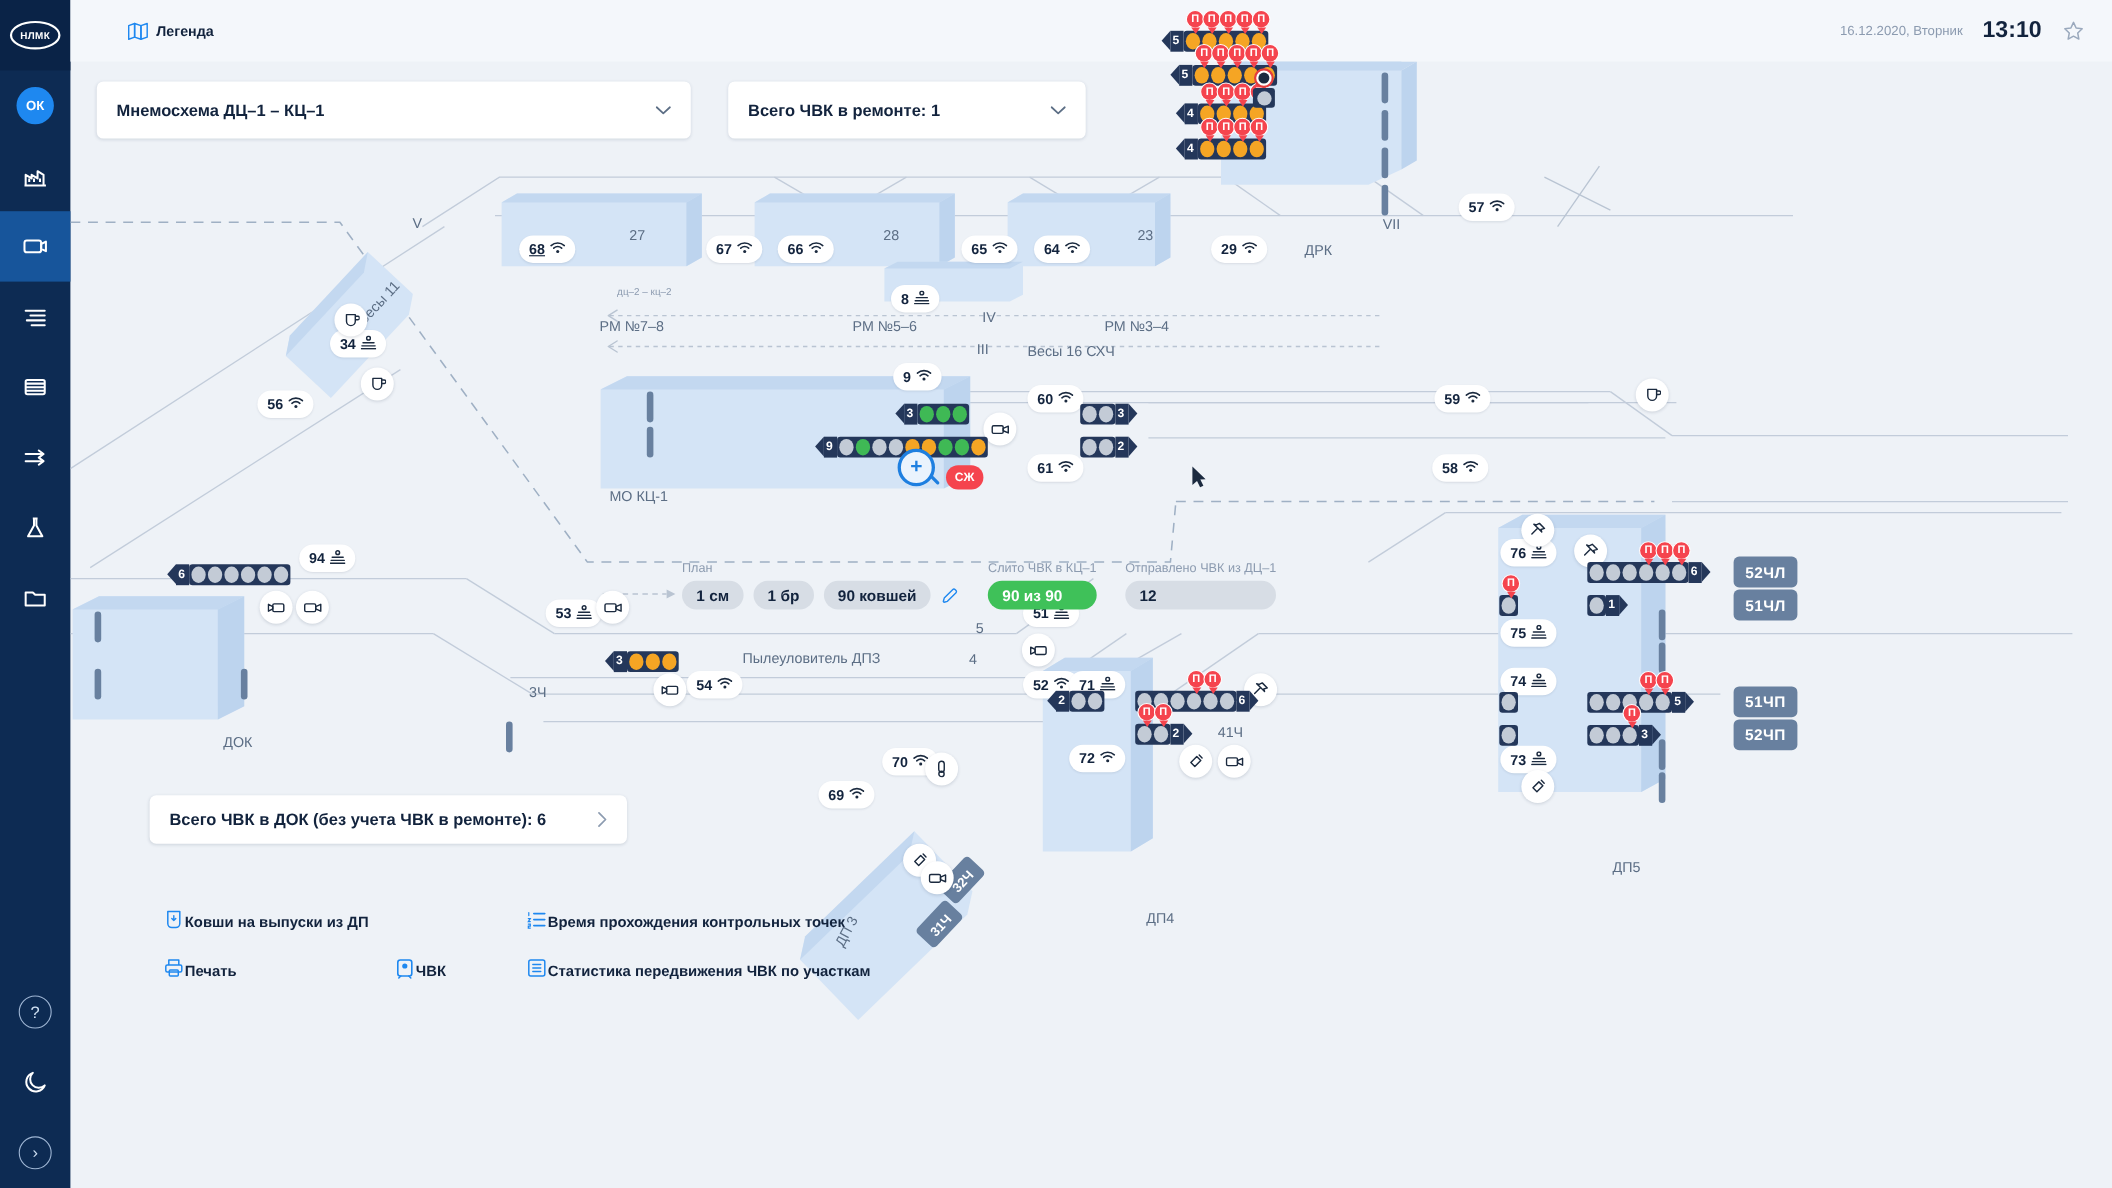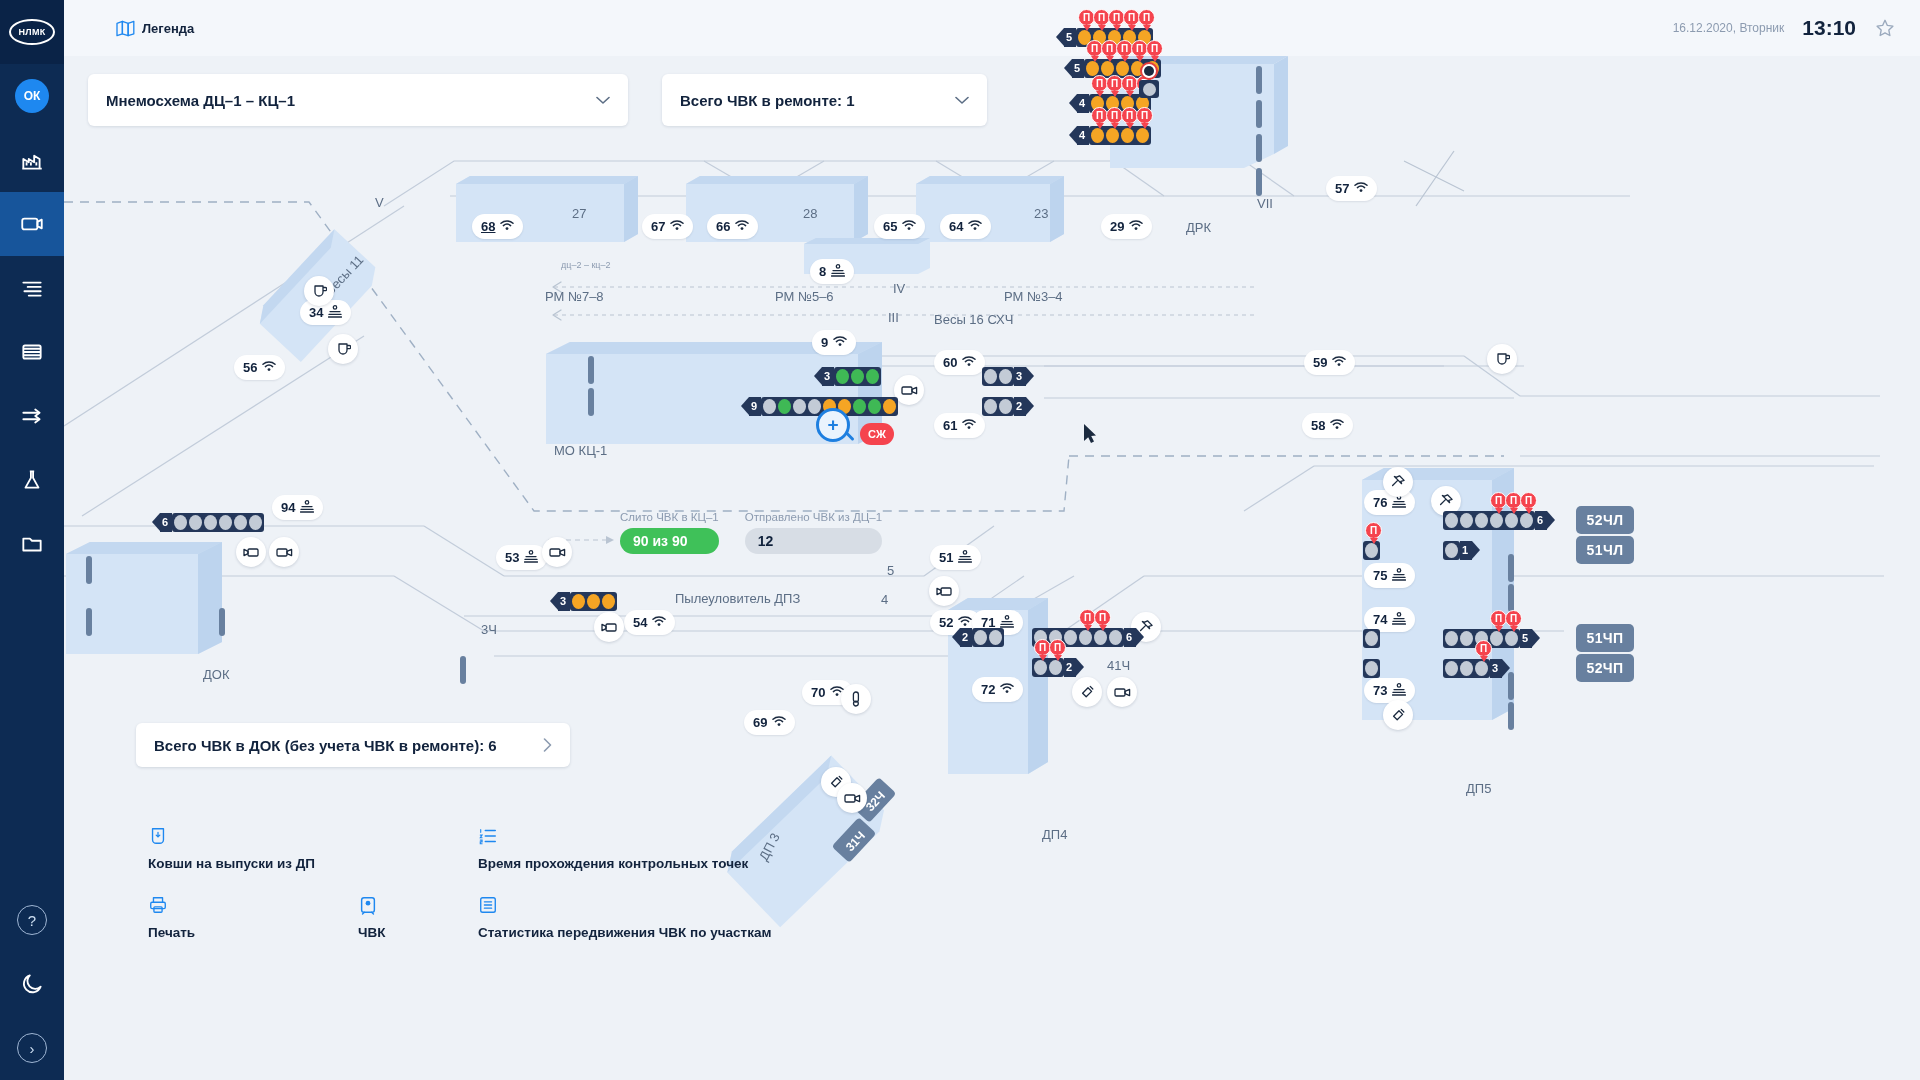--- a/index.html
+++ b/index.html
@@ -148,21 +148,21 @@
     display: flex; align-items: center; padding: 0 18px; cursor: pointer;
     font-size: 15px; font-weight: 700; color: #12233d;
   }
   .dok-btn .arr { margin-left: auto; }
 
   
   .legend-grid {
     position: absolute; left: 84px; top: 770px; display: grid;
     grid-template-columns: 210px 120px auto; row-gap: 24px; column-gap: 0px;
   }
-  .leg-item { display: flex; align-items: flex-start; gap: 10px; cursor: pointer; flex-direction: column; }
+  .leg-item { display: flex; align-items: flex-end; cursor: pointer; }
   .leg-item span { font-size: 13.5px; font-weight: 600; color: #12233d; white-space: nowrap; }
   .leg-ico { width: 20px; height: 20px; }
 
   
   .magnifier {
     position: absolute; width: 34px; height: 34px; border-radius: 50%;
     border: 3px solid #1e7fe0; background: #eaf3fd;
     display: flex; align-items: center; justify-content: center;
     color: #1e7fe0; font-size: 19px; font-weight: 700;
   }
@@ -1023,20 +1023,31 @@
         <circle cx="12" cy="10" r="5" fill="#1b2a3f"></circle>
         <path d="M12 18 l4 5 -8 0 z" fill="#e43d3d"></path>
       </svg>
     </div>
     <div style="position:absolute; left:1075px; top:24px; width:20px; height:18px; background:#24375a; border-radius:3px; display:flex; align-items:center; justify-content:center">
       <div style="width:13px;height:13px;border-radius:50%;background:#c3cbd6"></div>
     </div>
 
     <div class="stats">
       <div class="stat-group">
+        <div class="stat-cap">План</div>
+        <div class="pill-row">
+          <div class="pill">1 см</div>
+          <div class="pill">1 бр</div>
+          <div class="pill">90 ковшей</div>
+          <svg class="edit-ico" viewBox="0 0 20 20">
+            <path d="M3 16.2l1-3.6L13.2 3.4a1.6 1.6 0 0 1 2.3 0l1.1 1.1a1.6 1.6 0 0 1 0 2.3L7.4 16.1 3.8 17z" fill="none" stroke="#1e88f0" stroke-width="1.5" stroke-linejoin="round"></path>
+          </svg>
+        </div>
+      </div>
+      <div class="stat-group">
         <div class="stat-cap">Слито ЧВК в КЦ–1</div>
         <div class="pill green">90 из 90</div>
       </div>
       <div class="stat-group">
         <div class="stat-cap">Отправлено ЧВК из ДЦ–1</div>
         <div class="pill">12</div>
       </div>
     </div>
 
     <div class="dok-btn">

